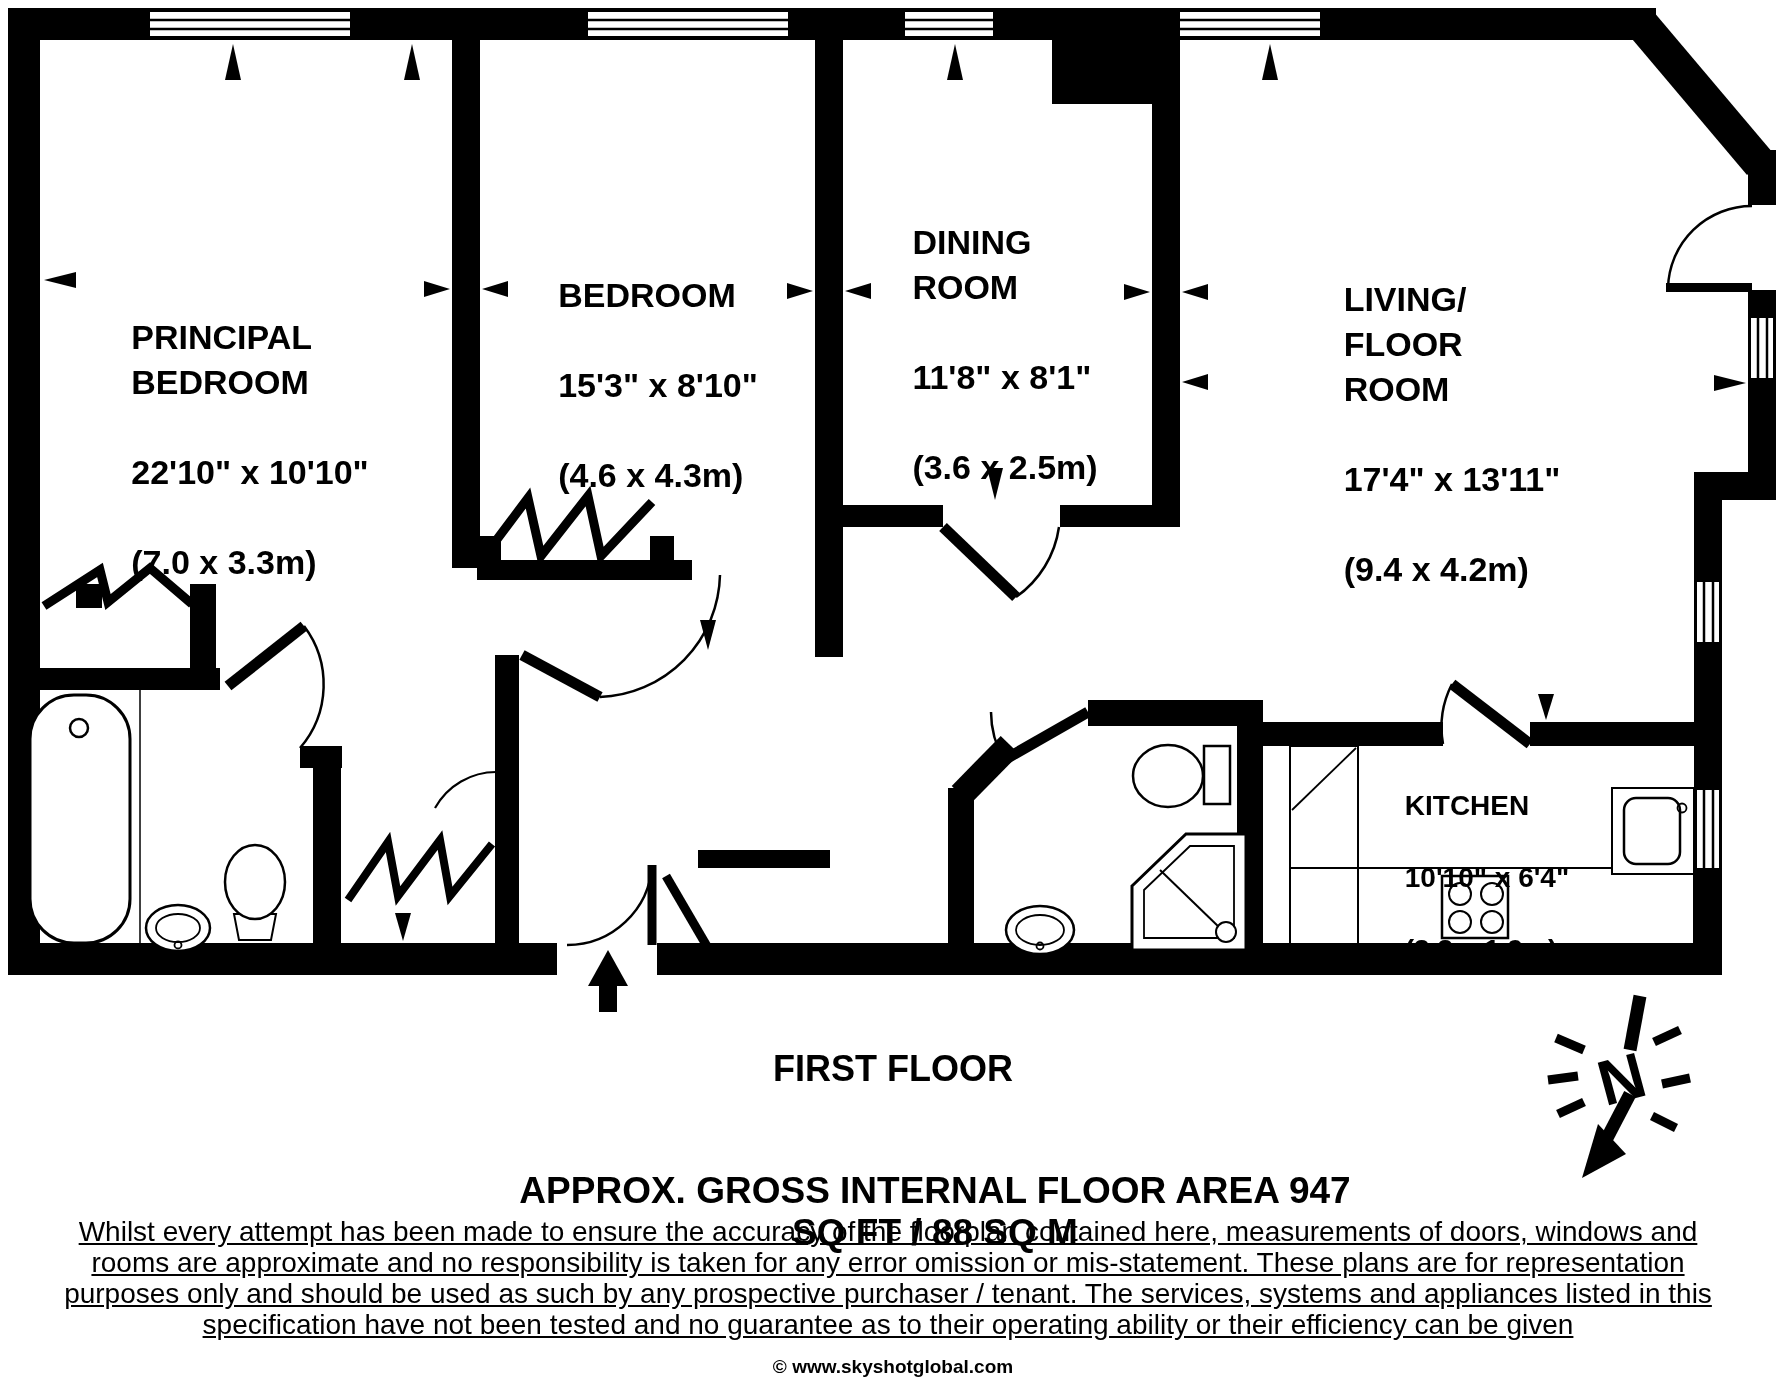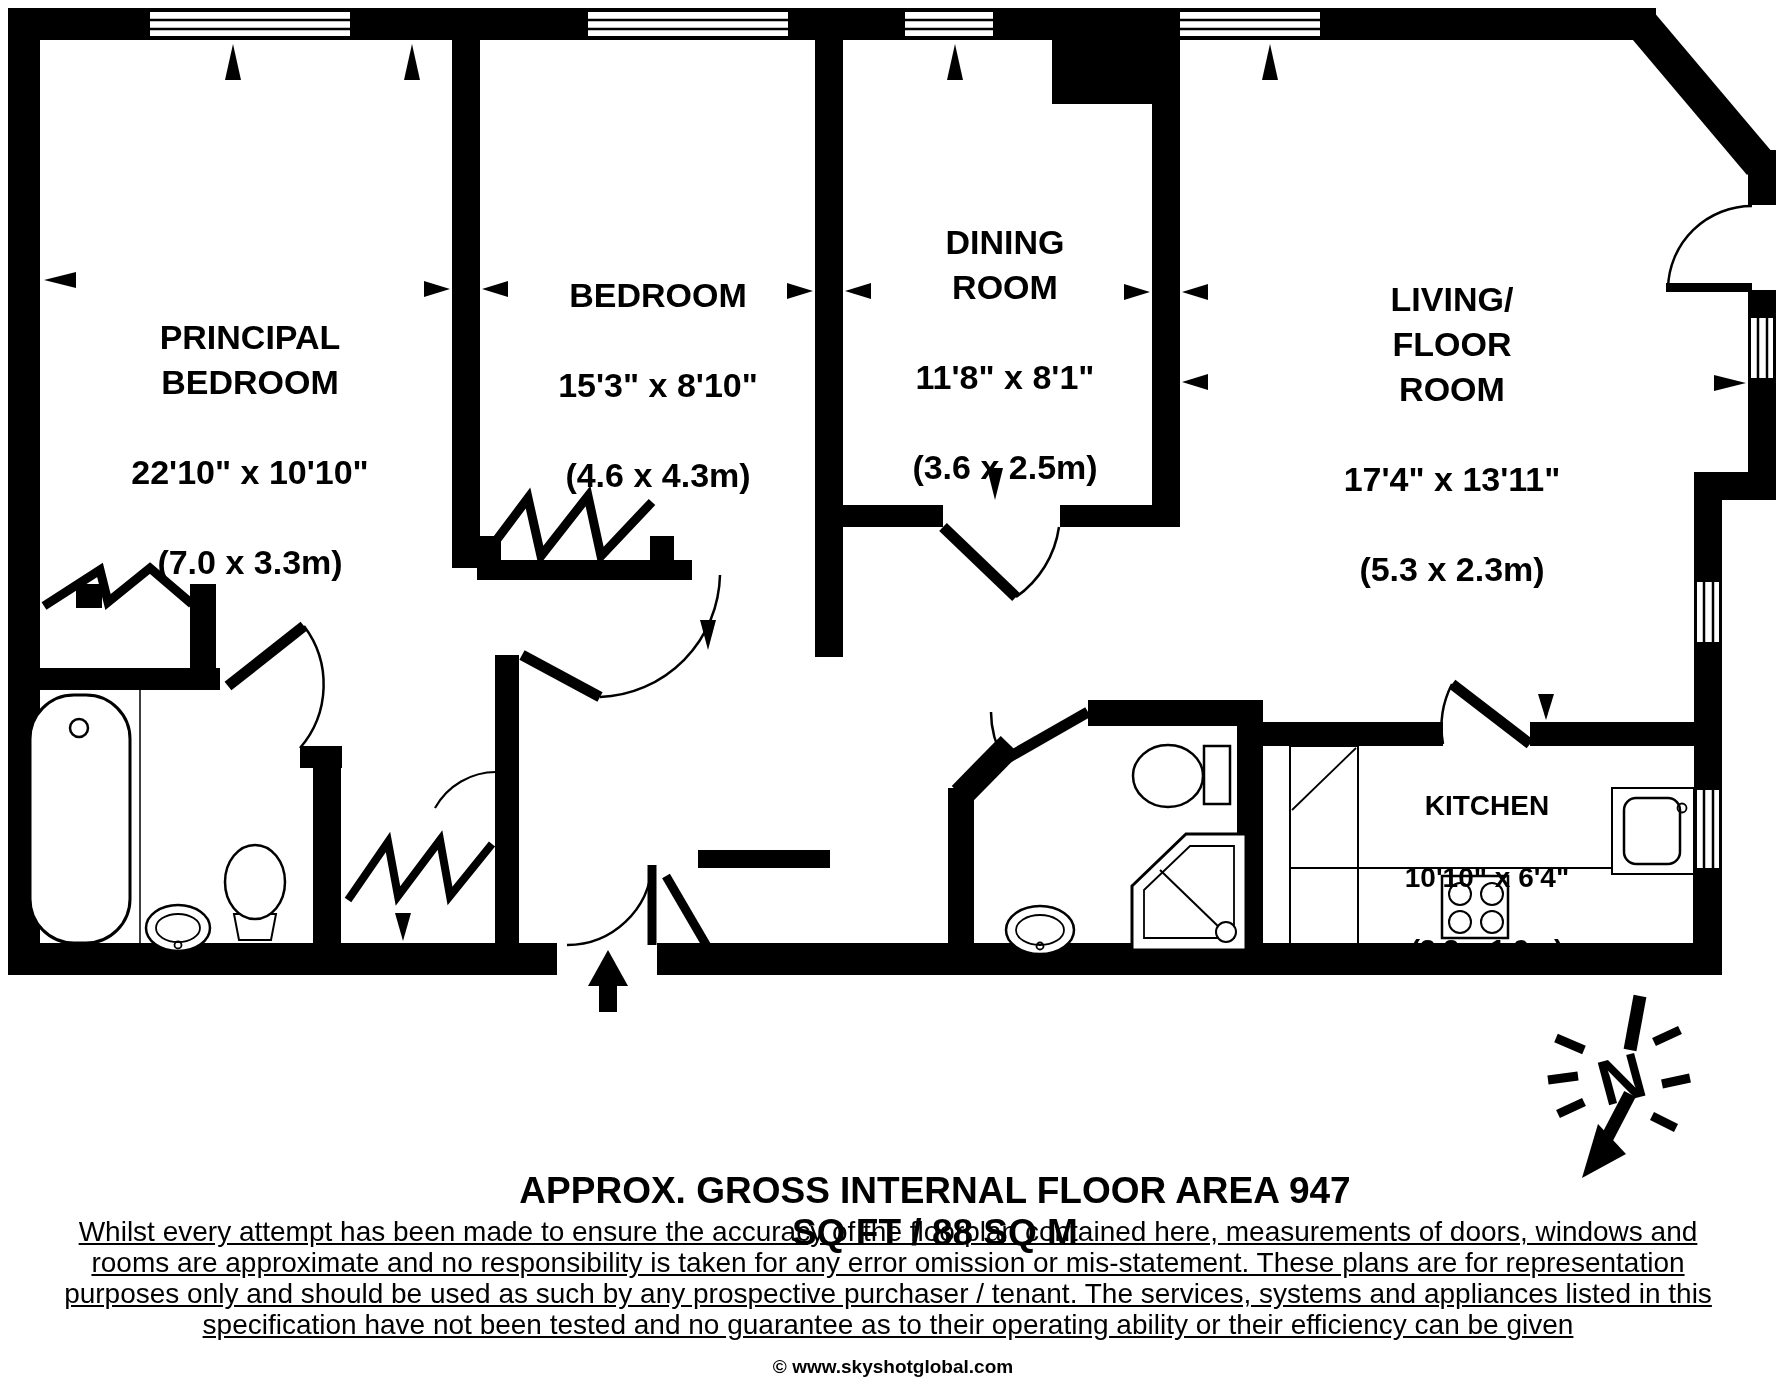--- a/index.html
+++ b/index.html
@@ -1,19 +1,19 @@
 <!DOCTYPE html>
 <html><head>
 <meta charset="utf-8">
 <style>
   html,body{margin:0;padding:0;background:#ffffff;}
   #stage{position:relative;width:1776px;height:1392px;background:#fff;overflow:hidden;
          font-family:"Liberation Sans",sans-serif;color:#000;}
   #plan-svg{position:absolute;left:0;top:0;}
-  .room-label{position:absolute;transform:translateX(-50%);text-align:center;
+  .room-label{position:absolute;transform:translateX(-50%);
               font-weight:700;font-size:34px;line-height:45px;white-space:pre-line;}
   .room-label.kitchen{font-size:28px;line-height:36px;}
   .footer-line{position:absolute;transform:translateX(-50%);text-align:center;font-weight:700;}
   #floor-label{left:893px;top:1048px;font-size:36px;}
   #area-label{left:935px;top:1170px;font-size:37px;}
   #disclaimer{position:absolute;left:888px;top:1216px;transform:translateX(-50%);
               width:1700px;text-align:center;font-size:28px;line-height:31px;
               font-weight:400;white-space:pre-line;text-decoration:underline;}
   #copyright{left:893px;top:1356px;font-size:19px;}
 </style>
@@ -255,29 +255,30 @@
 ROOM</div>
     <div>11'8" x 8'1"</div>
     <div>(3.6 x 2.5m)</div>
   </div>
 
   <div class="room-label" style="left:1452px;top:232px;">
     <div>LIVING/
 FLOOR
 ROOM</div>
     <div>17'4" x 13'11"</div>
-    <div>(5.3 x 2.3m)</div>
+    <div>(9.4 x 4.2m)</div>
   </div>
 
   <div class="room-label kitchen" style="left:1487px;top:752px;">
     <div>KITCHEN</div>
     <div>10'10" x 6'4"</div>
     <div>(3.3 x 1.9m)</div>
   </div>
 
+  <div id="floor-label" class="footer-line">FIRST FLOOR</div>
   <div id="area-label" class="footer-line">APPROX. GROSS INTERNAL FLOOR AREA 947 SQ FT / 88 SQ M</div>
   <div id="disclaimer">Whilst every attempt has been made to ensure the accuracy of the floorplan contained here, measurements of doors, windows and
 rooms are approximate and no responsibility is taken for any error omission or mis-statement. These plans are for representation
 purposes only and should  be used as such by any prospective purchaser / tenant. The services, systems and appliances listed in this
 specification have not been tested and no guarantee as to their operating ability or their efficiency can be given</div>
   <div id="copyright" class="footer-line">© www.skyshotglobal.com</div>
 
 </div>
 
 </body></html>

